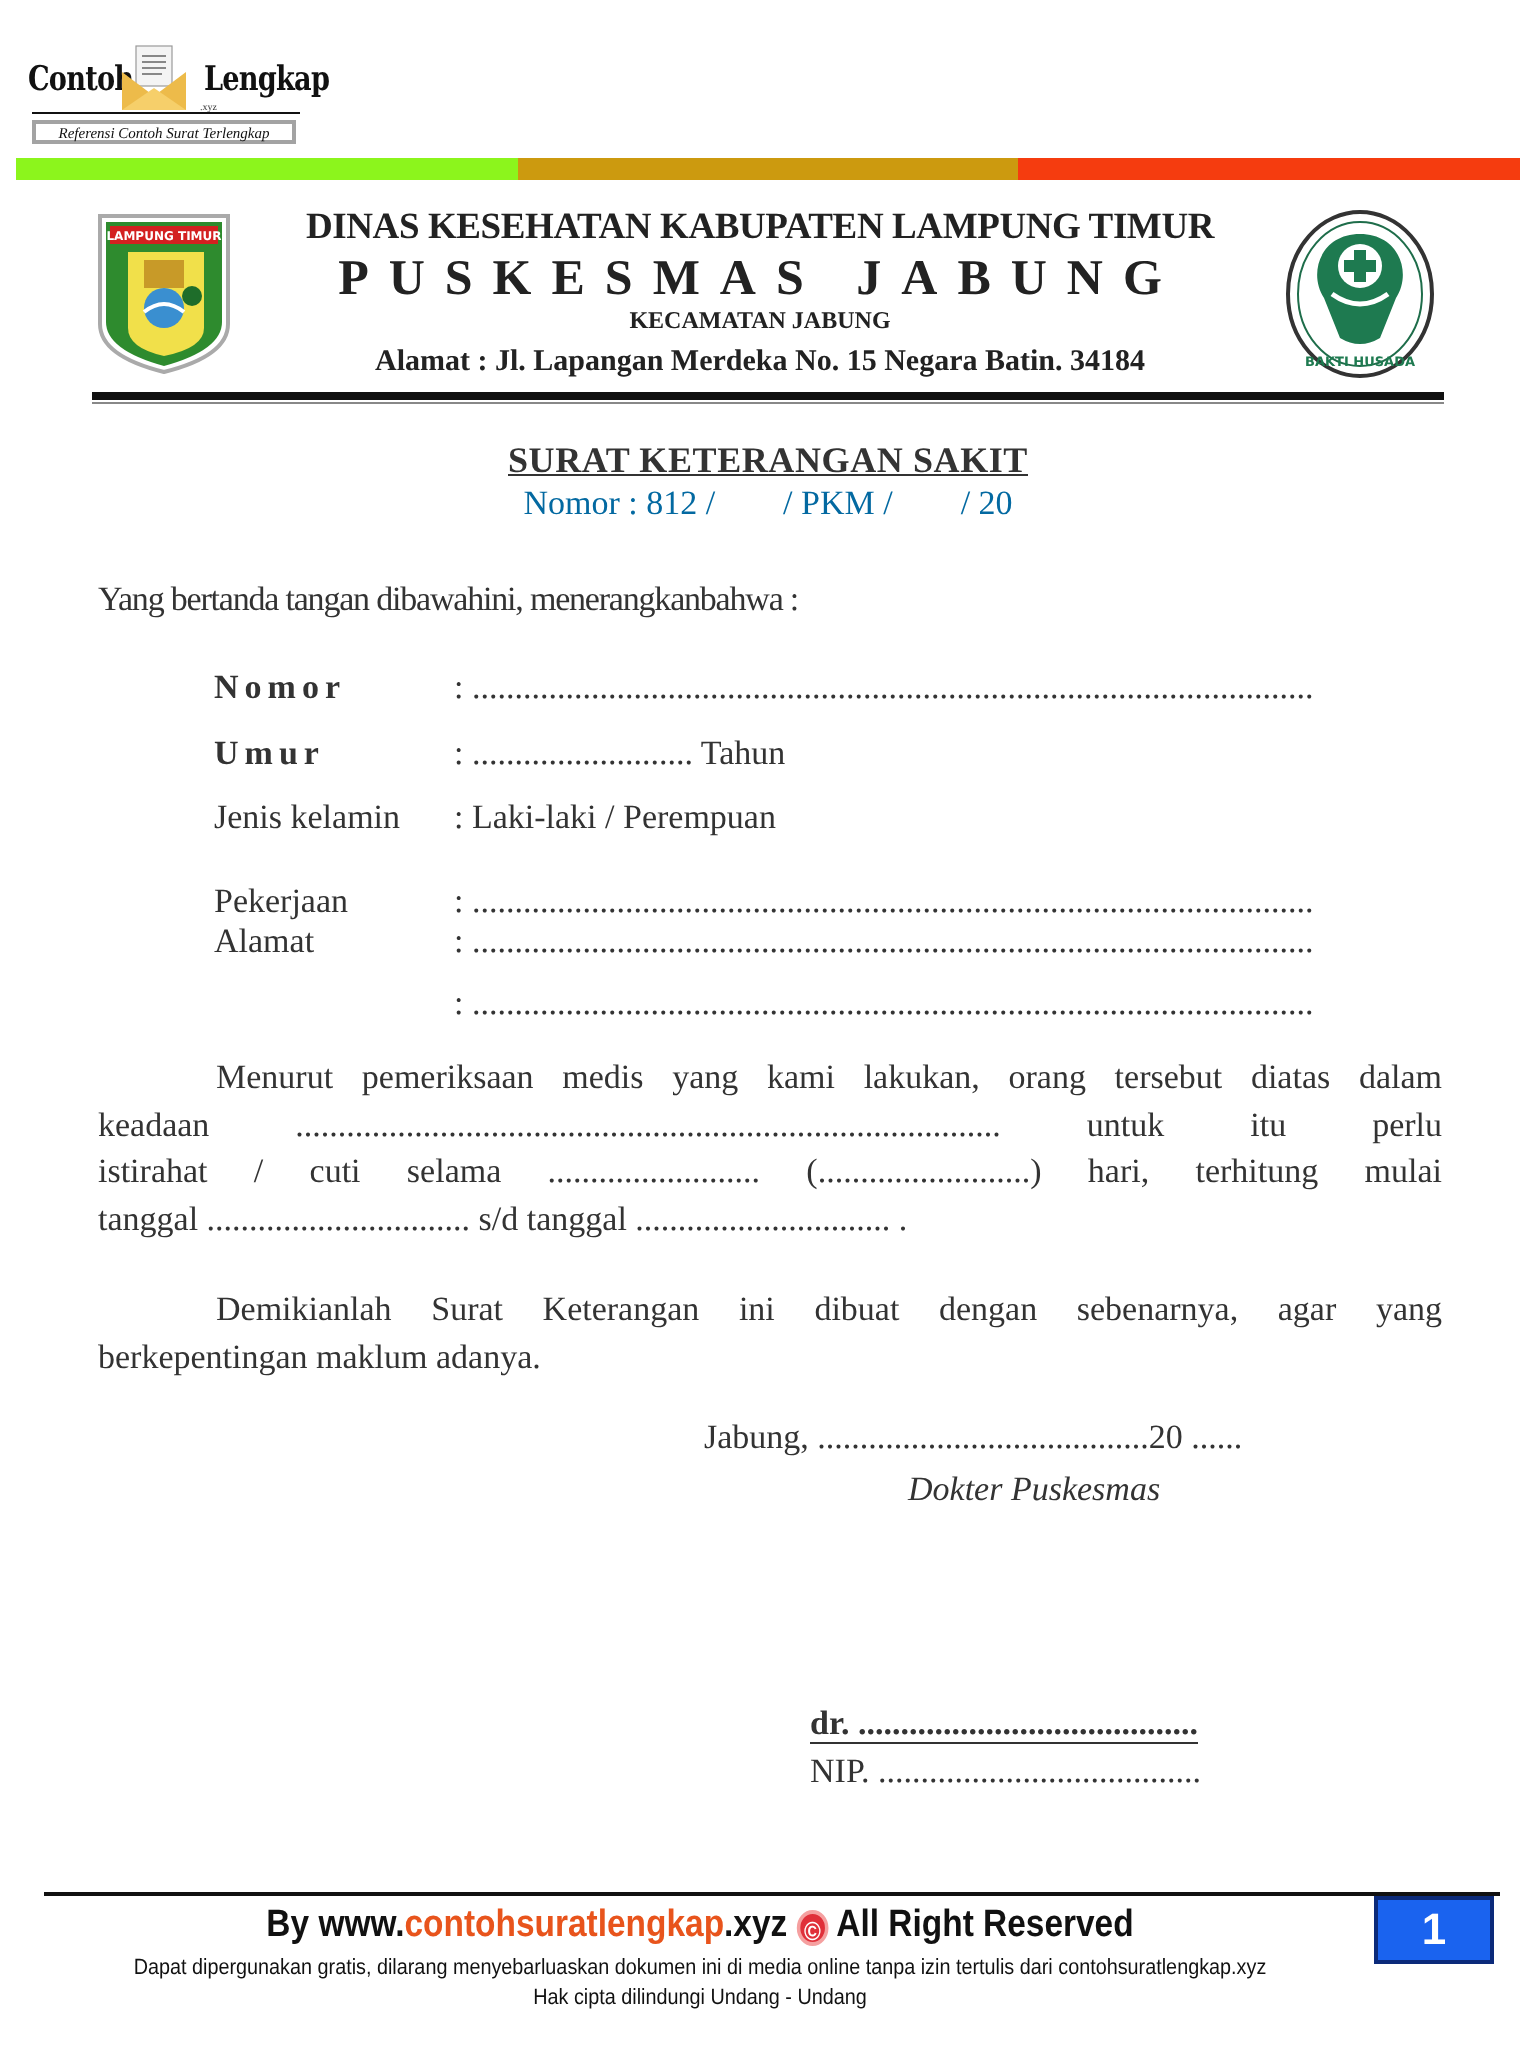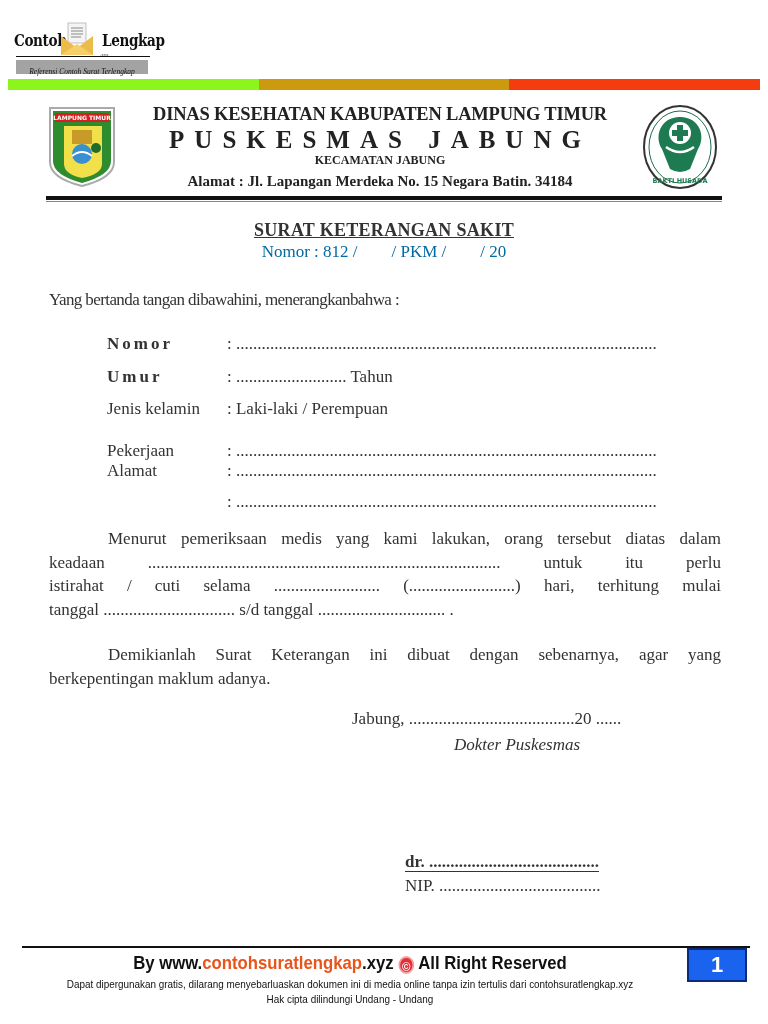--- a/index.html
+++ b/index.html
@@ -6,21 +6,21 @@
   html, body { width: 768px; height: 1024px; background: #ffffff; overflow: hidden; }
   body { position: relative; font-family: "Liberation Serif", "DejaVu Serif", serif; color: #222; }
 
   
   .site-logo { position: absolute; left: 12px; top: 8px; width: 145px; height: 66px; }
   .logo-word { position: absolute; top: 22px; font-family: "DejaVu Serif", serif; font-weight: bold; font-size: 17px; color: #111; letter-spacing: -0.5px; transform: scaleX(0.8); transform-origin: left; }
   .logo-word.left { left: 2px; }
   .logo-word.right { left: 90px; }
   .logo-sub { position: absolute; left: 88px; top: 44px; font-size: 5px; color: #333; }
   .envelope { position: absolute; left: 48px; top: 14px; width: 34px; height: 34px; }
-  .logo-tagline { position: absolute; left: 4px; top: 52px; width: 132px; height: 12px; border: 7px solid #a3a3a3; font-size: 7.5px; font-style: italic; line-height: 10px; text-align: center; color: #111; background: #fff; }
+  .logo-tagline { position: absolute; left: 4px; top: 52px; width: 132px; height: 12px; border: 2px solid #a3a3a3; font-size: 7.5px; font-style: italic; line-height: 10px; text-align: center; color: #111; background: #fff; }
   .logo-underline { position: absolute; left: 4px; top: 48px; width: 134px; height: 1px; background: #111; }
 
   
   .color-bar { position: absolute; left: 8px; top: 79px; width: 752px; height: 11px; display: flex; }
   .color-bar span { flex: 1; height: 100%; }
 
   
   .lh-logo-left { position: absolute; left: 46px; top: 104px; width: 72px; height: 84px; }
   .lh-logo-right { position: absolute; left: 640px; top: 103px; width: 80px; height: 88px; }
   .lh-text { position: absolute; left: 120px; width: 520px; text-align: center; color: #222; }

